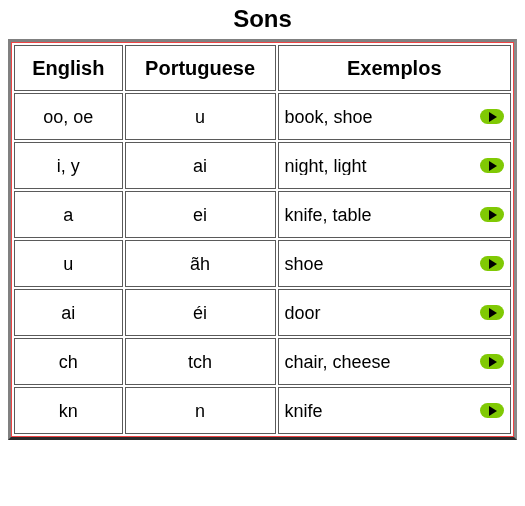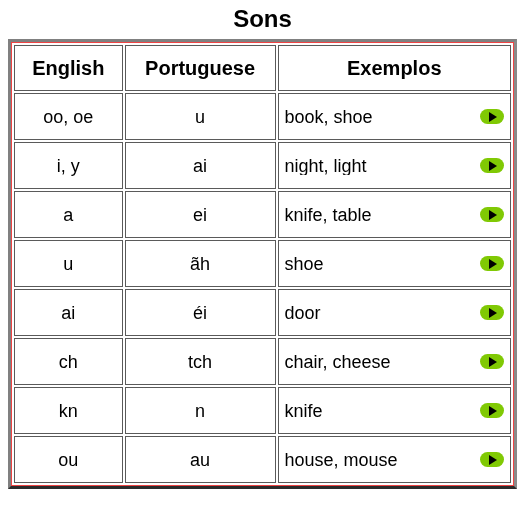--- a/index.html
+++ b/index.html
@@ -212,29 +212,17 @@
             <td class="c-portuguese">n</td>
             <td class="c-exemplos">
               <div class="ex-wrap">
                 <span class="ex-text">knife</span>
                 <span class="play-btn">
                   <span class="tri"></span>
                 </span>
               </div>
             </td>
           </tr>
-          <tr>
-            <td class="c-english">ou</td>
-            <td class="c-portuguese">au</td>
-            <td class="c-exemplos">
-              <div class="ex-wrap">
-                <span class="ex-text">house, mouse</span>
-                <span class="play-btn">
-                  <span class="tri"></span>
-                </span>
-              </div>
-            </td>
-          </tr>
         </tbody>
     </table>
   </div>
 
 </div>
 
 </body></html>

